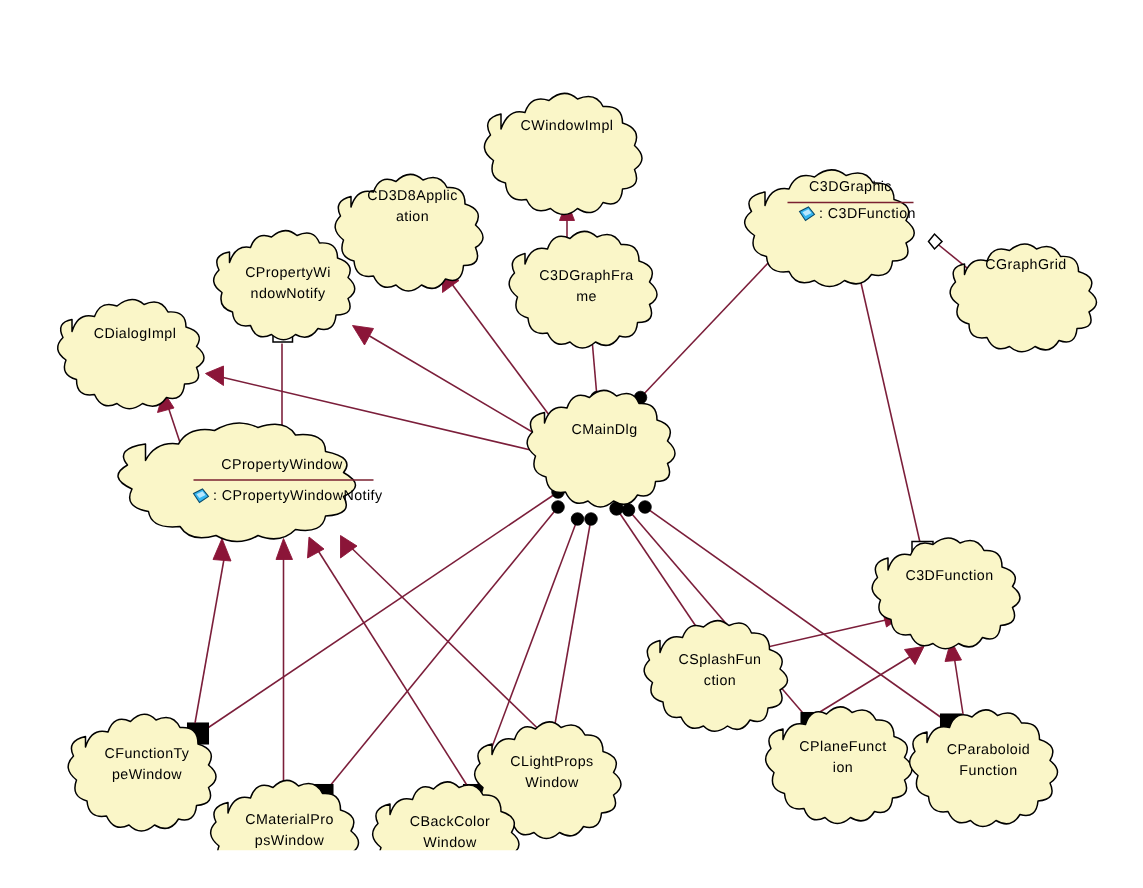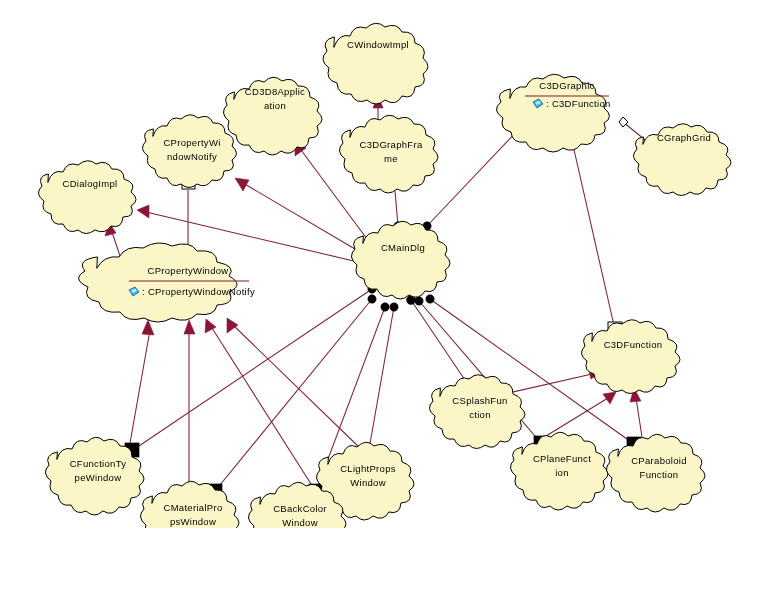--- a/index.html
+++ b/index.html
@@ -7,20 +7,21 @@
     padding: 0;
     background: #ffffff;
   }
   #diagram-root {
     position: relative;
     width: 762px;
     height: 528px;
     background: #ffffff;
     font-family: "Liberation Sans", sans-serif;
     overflow: hidden;
+    margin-top: 39px;
   }
   svg#uml-canvas {
     display: block;
     width: 762px;
     height: 592px;
   }
   .node-shape {
     fill: #faf6c8;
     stroke: #000000;
     stroke-width: 1;

